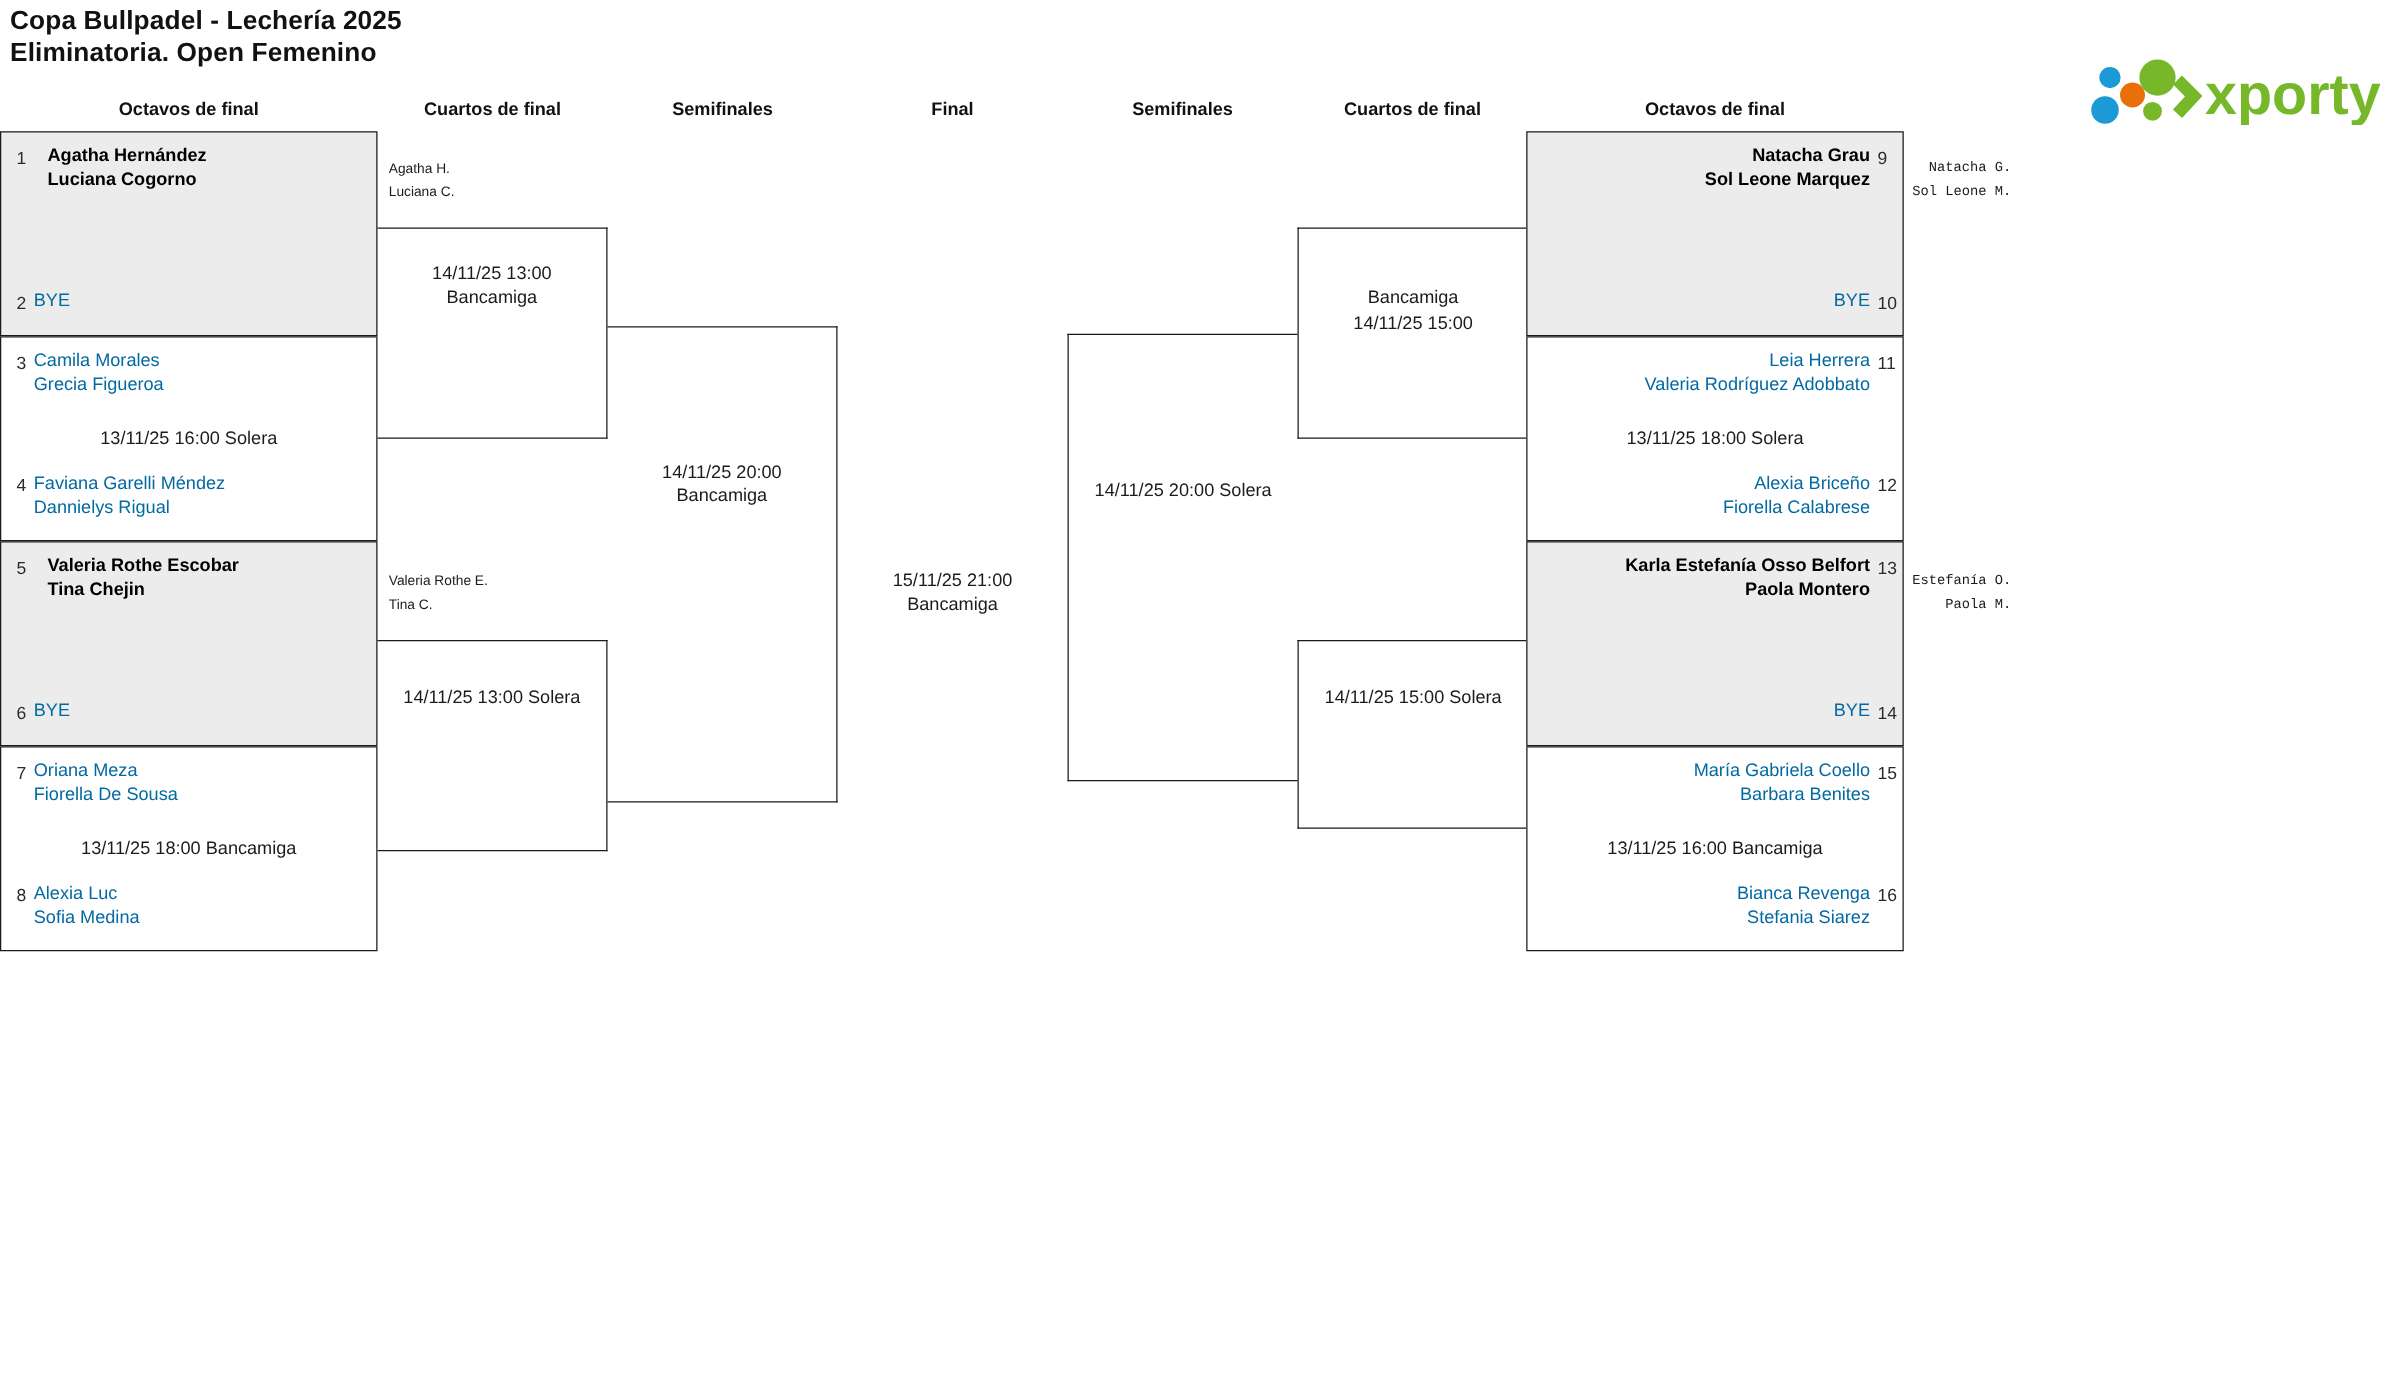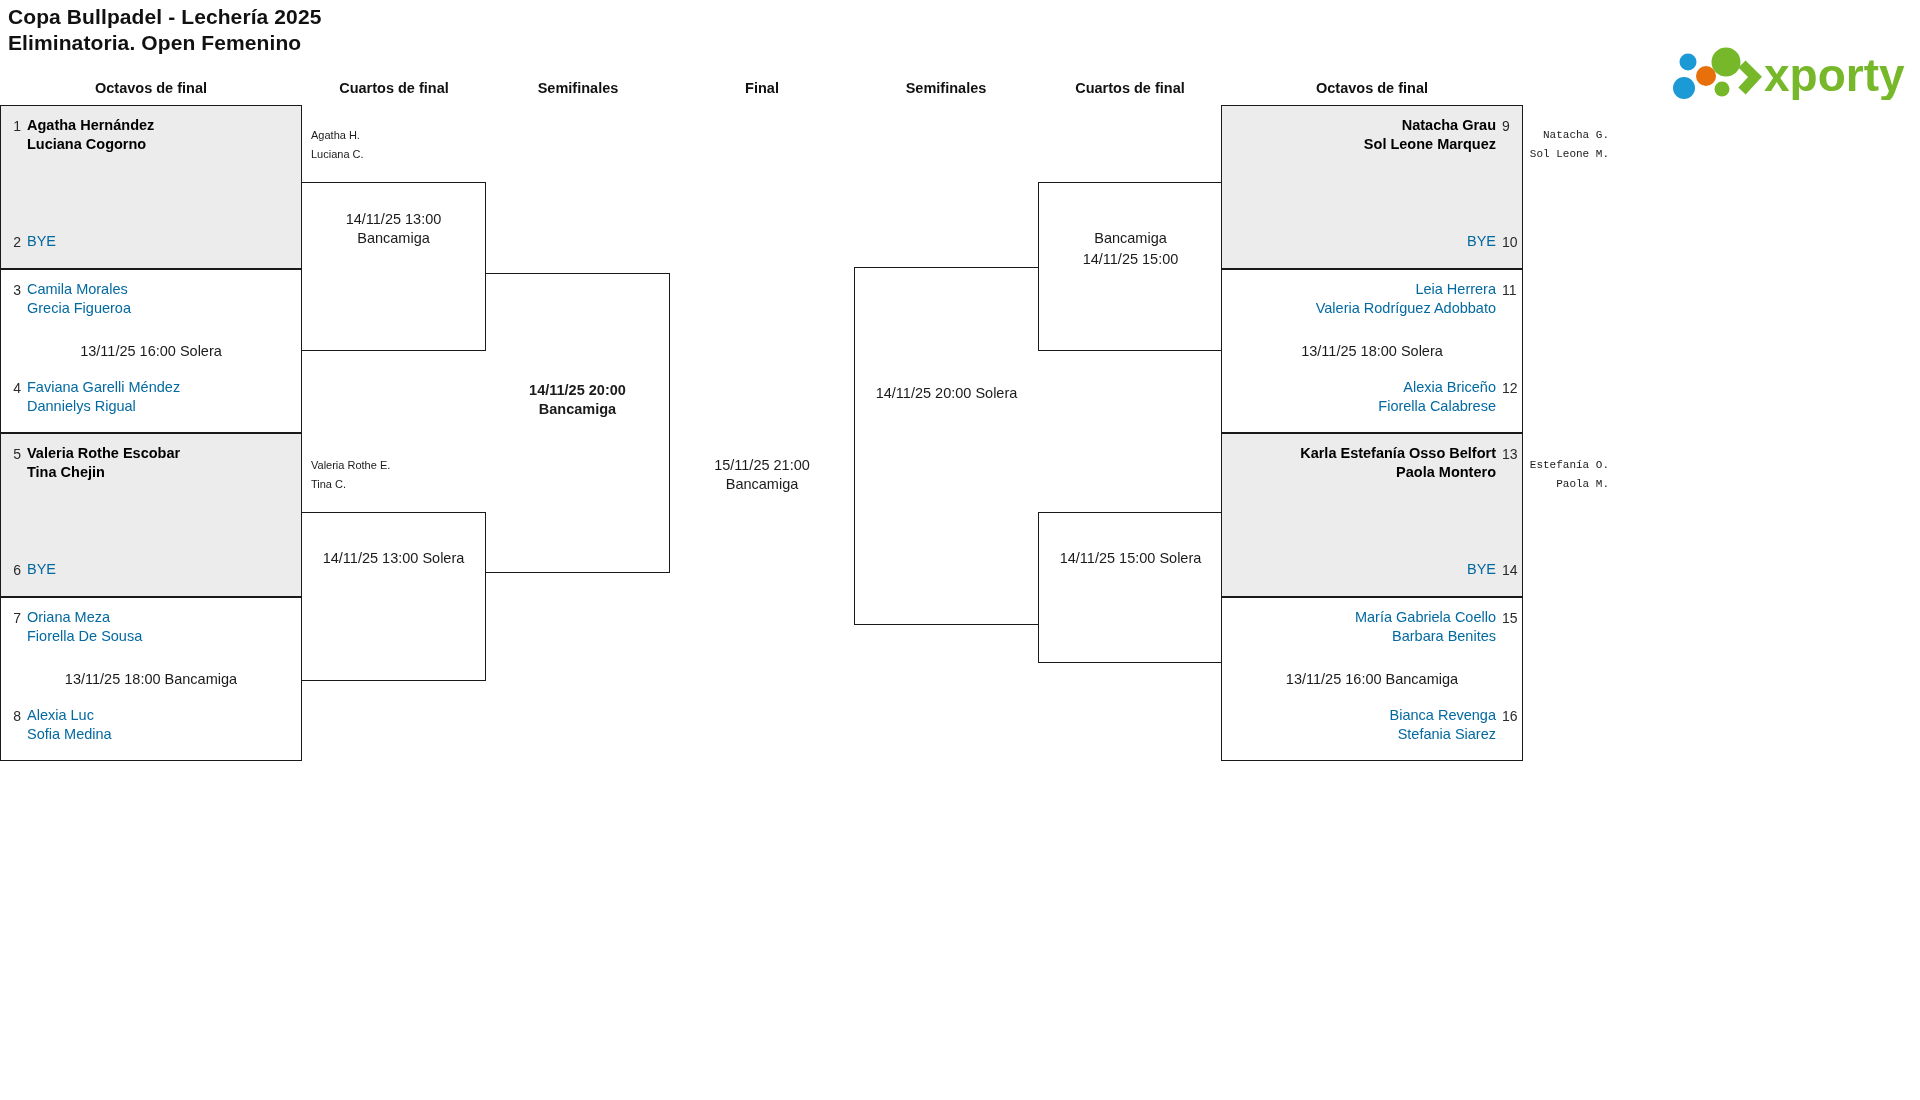--- a/index.html
+++ b/index.html
@@ -23,21 +23,21 @@
     border:1px solid #1a1a1a;background:#ffffff;
   }
   .seedbox.bye{background:#ececec;}
   .slot{position:absolute;left:0;right:0;display:flex;align-items:flex-start;}
   .seedno{
     width:26px;flex:0 0 26px;text-align:right;font-size:14px;color:#2a2a2a;
     padding-top:2px;padding-right:6px;box-sizing:border-box;
   }
   .players{font-size:14.5px;line-height:18.5px;color:#0369a1;}
   .players .p{white-space:nowrap;}
-  .winner .players{font-weight:700;color:#000;}
+  .winner .players{font-weight:700;color:#000;margin-left:11px;}
   .minfo{
     position:absolute;left:0;right:0;text-align:center;
     font-size:14.5px;line-height:19px;color:#1b1b1b;
   }
   
   .rt .slot{flex-direction:row-reverse;}
   .rt .seedno{text-align:left;padding-right:0;padding-left:6px;}
   .rt .players{text-align:right;}
   
   .conn{position:absolute;box-sizing:border-box;}
@@ -155,21 +155,21 @@
 
 <div class="advname" style="left:311px;top:456px;">
   <div>Valeria Rothe E.</div>
   <div>Tina C.</div>
 </div>
 <div class="conn l" style="left:302px;top:512px;width:184px;height:169px;">
   <div class="minfo" style="top:36px;">14/11/25 13:00 Solera</div>
   <div class="minfo" style="top:55px;"></div>
 </div>
 
-<div class="conn l" style="left:486px;top:273px;width:184px;height:300px;font-weight:bold;">
+<div class="conn l" style="left:486px;top:261px;width:184px;height:381px;">
   <div class="minfo" style="top:107px;">14/11/25 20:00</div>
   <div class="minfo" style="top:126px;">Bancamiga</div>
 </div>
 
 <div class="minfo" style="left:670px;top:456px;width:184px;">15/11/25 21:00</div>
 <div class="minfo" style="left:670px;top:475px;width:184px;">Bancamiga</div>
 
 <div class="conn r" style="left:854px;top:267px;width:184px;height:358px;">
   <div class="minfo" style="top:116px;">14/11/25 20:00 Solera</div>
   <div class="minfo" style="top:135px;"></div>

